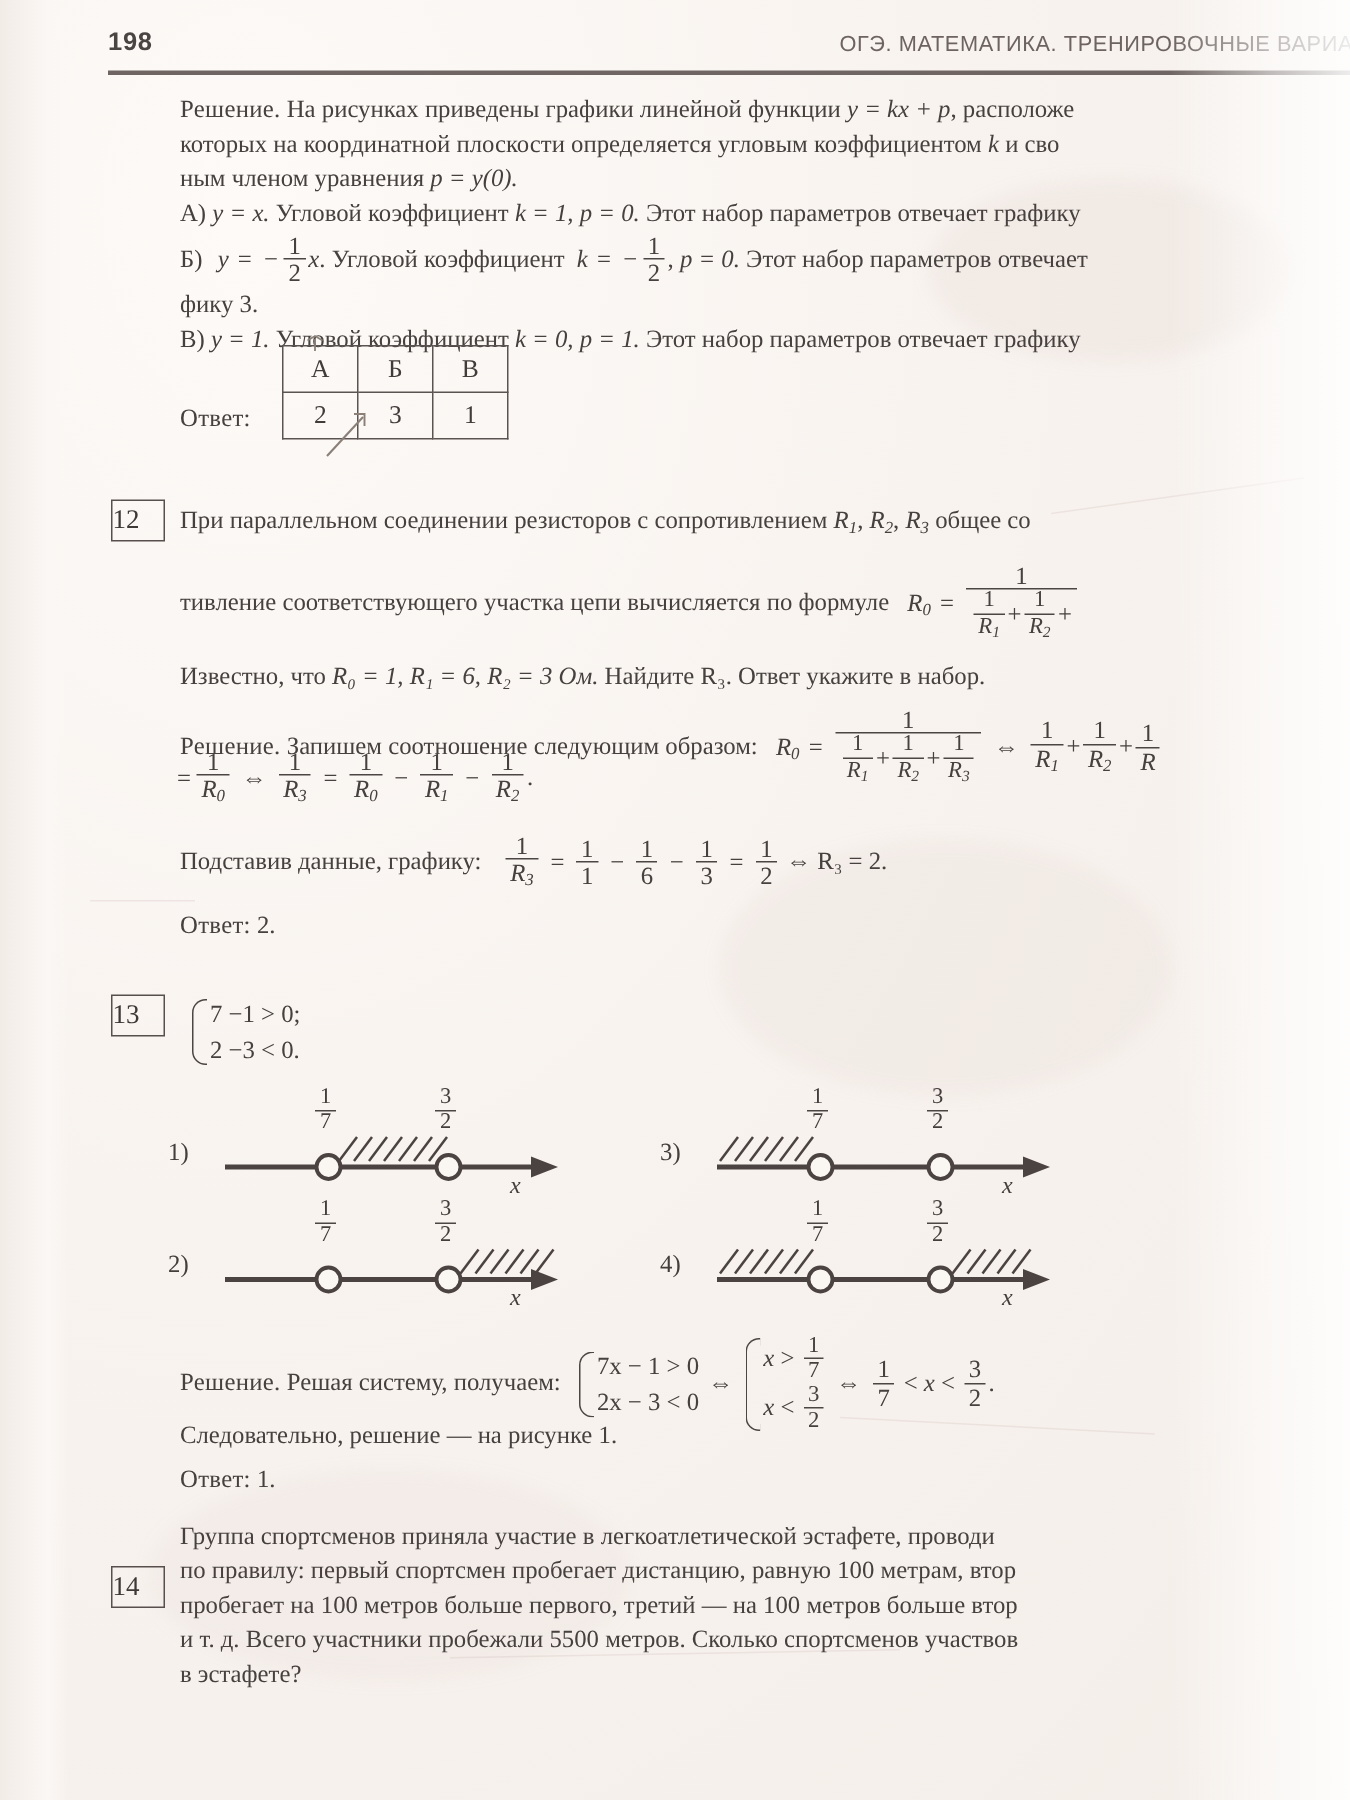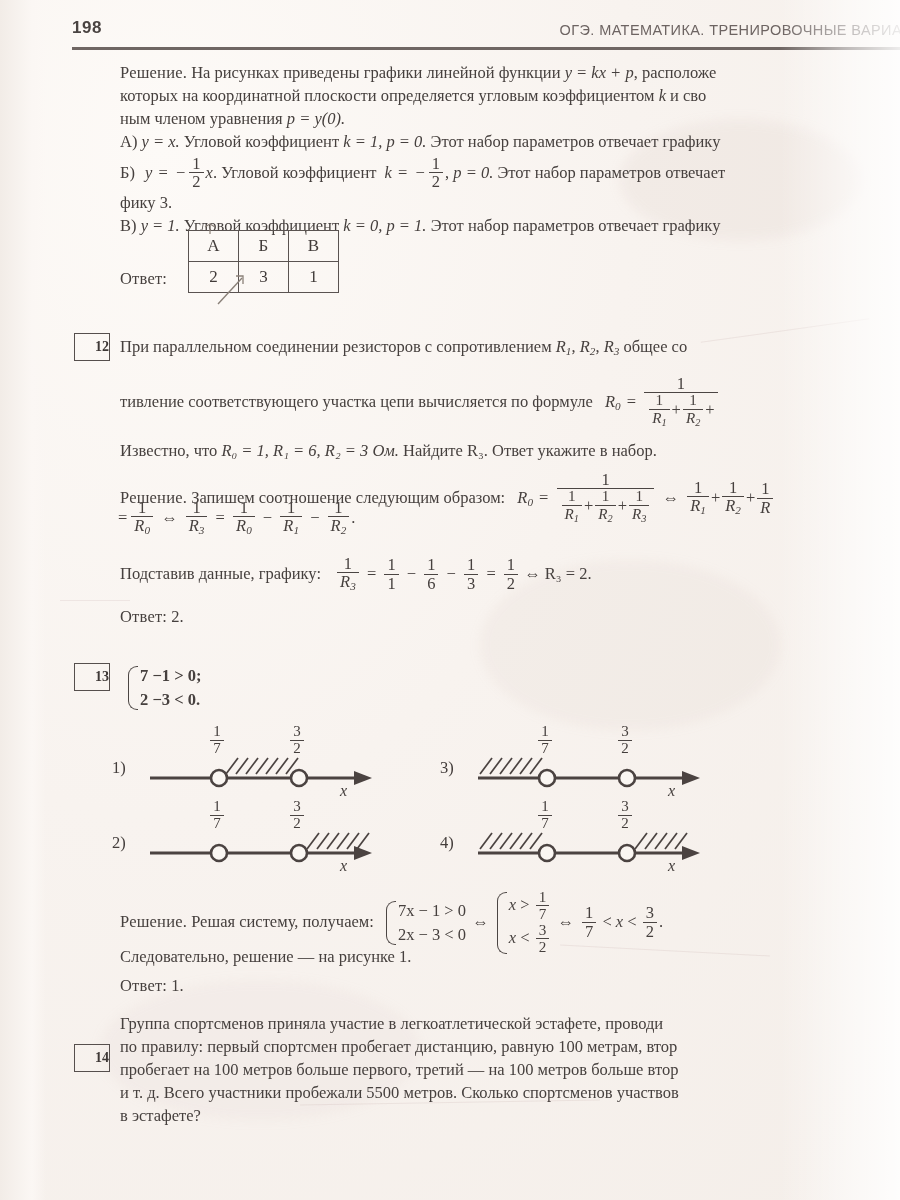--- a/index.html
+++ b/index.html
@@ -91,24 +91,24 @@
   }
   b.bold { font-weight: normal; letter-spacing: .2px; }
   .mi { font-style: italic; }
 
   
   .tasknum {
     position: absolute;
     width: 34px; height: 26px;
     border: 1.6px solid #564f4d;
     font-family: "Liberation Serif", serif;
-    font-weight: bold;
-    font-size: 14px;
+    font-weight: normal;
+    font-size: 18px;
     line-height: 25px;
-    text-align: right;
+    text-align: left;
     color: #3e3836;
     background: transparent;
   }
 
   
   .frac {
     display: inline-block;
     vertical-align: middle;
     text-align: center;
     line-height: 1.06;
@@ -346,21 +346,21 @@
   </div>
 
   <div class="blk" style="top:606px;">
     <b class="bold">Ответ:</b>
     <span>2.</span>
   </div>
 
   <div class="tasknum" style="left:74px;top:663px;">13</div>
 
   <div class="blk" style="top:664px;">
-    <span class="sys" style="margin-left:6px;font-weight:bold;">
+    <span class="sys" style="margin-left:6px;">
       <span class="row">7  −1 &gt; 0;</span>
       <span class="row">2  −3 &lt; 0.</span>
     </span>
   </div>
 
   <div class="nl" style="left:112px;top:720px;">
     <div class="optlbl">1)</div>
     <div class="tick-lbl" style="left:93px;top:5px;width:24px;">
       <span class="frac" style="font-size:15px;"><span class="num">1</span><span class="den">7</span></span>
     </div>

